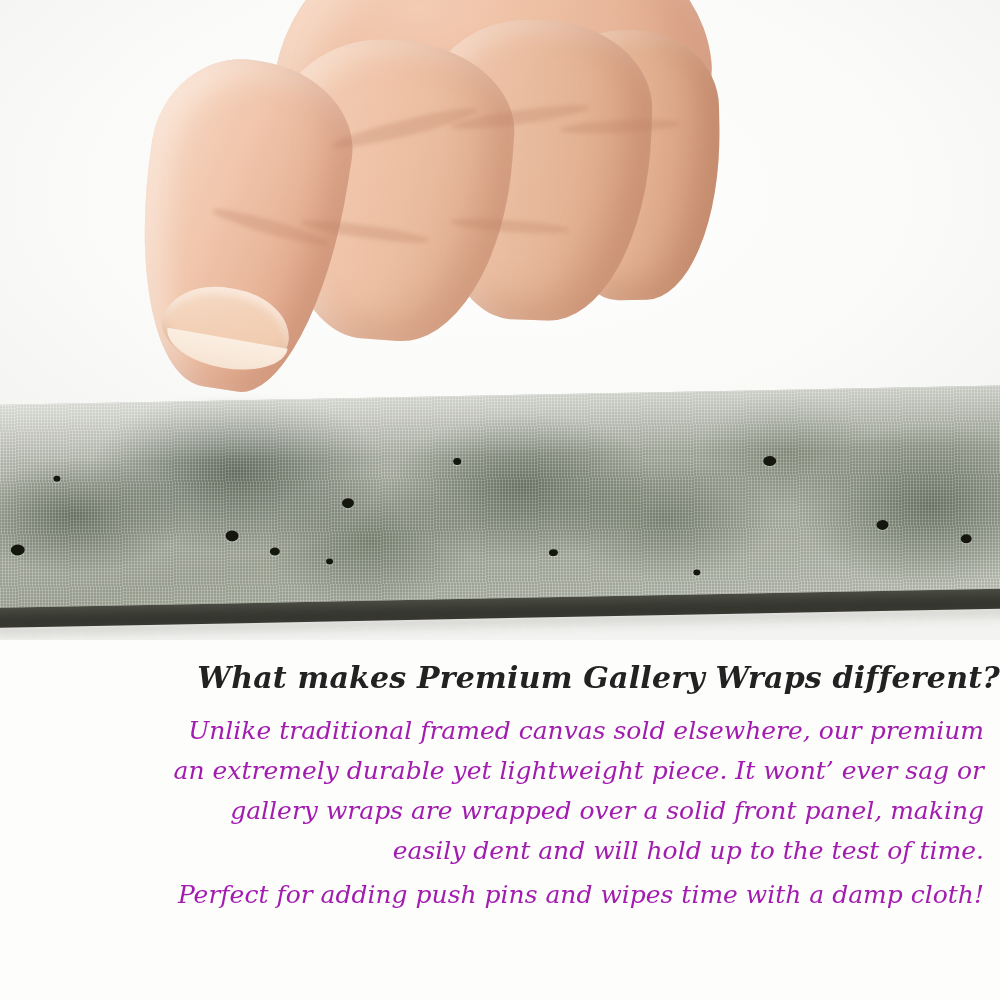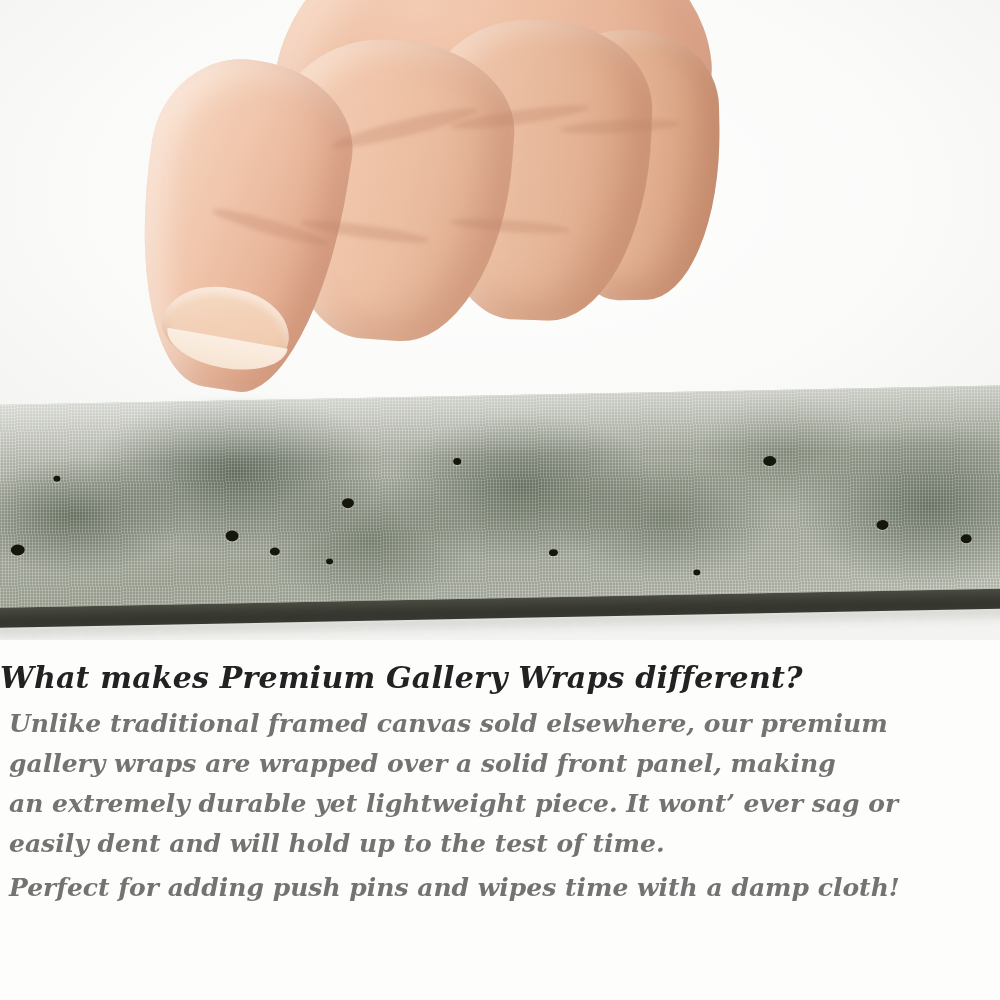--- a/index.html
+++ b/index.html
@@ -240,40 +240,40 @@
     background: radial-gradient(ellipse 50% 50% at 50% 50%, rgba(90,80,70,0.38) 0%, rgba(90,80,70,0) 75%);
     filter: blur(4px);
   }
 
   
   .caption {
     position: absolute;
     left: 0;
     top: 660px;
     width: 1000px;
-    text-align: left;
+    text-align: right;
     color: #2a2a2a;
   }
   .caption h2 {
     margin: 0 0 6px 0;
     font-family: "DejaVu Serif", serif;
     font-style: italic;
     font-weight: 700;
     font-size: 30px;
     letter-spacing: 0.2px;
     color: #222222;
   }
   .caption p {
-    margin: 9px;
+    margin: 16px;
     font-family: "DejaVu Serif", serif;
     font-style: italic;
-    font-weight: 700;
+    font-weight: 400;
     font-size: 25px;
     line-height: 40px;
-    color: #737373;
+    color: #a21caf;
   }
   .caption .line { display: block; }
   .caption .last {
     display: block;
     margin-top: 4px;
   }
 </style>
 </head>
 <body>
 
@@ -322,20 +322,20 @@
       <div class="slab-edge-hl"></div>
       <div class="slab-edge"></div>
       <div class="slab-shadow"></div>
     </div>
   </div>
 
   <div class="caption">
     <h2>What makes Premium Gallery Wraps different?</h2>
     <p>
       <span class="line">Unlike traditional framed canvas sold elsewhere, our premium</span>
+      <span class="line">an extremely durable yet lightweight piece. It wont’ ever sag or</span>
       <span class="line">gallery wraps are wrapped over a solid front panel, making</span>
-      <span class="line">an extremely durable yet lightweight piece. It wont’ ever sag or</span>
       <span class="line">easily dent and will hold up to the test of time.</span>
       <span class="last">Perfect for adding push pins and wipes time with a damp cloth!</span>
     </p>
   </div>
 
 </div>
 
 </body></html>

